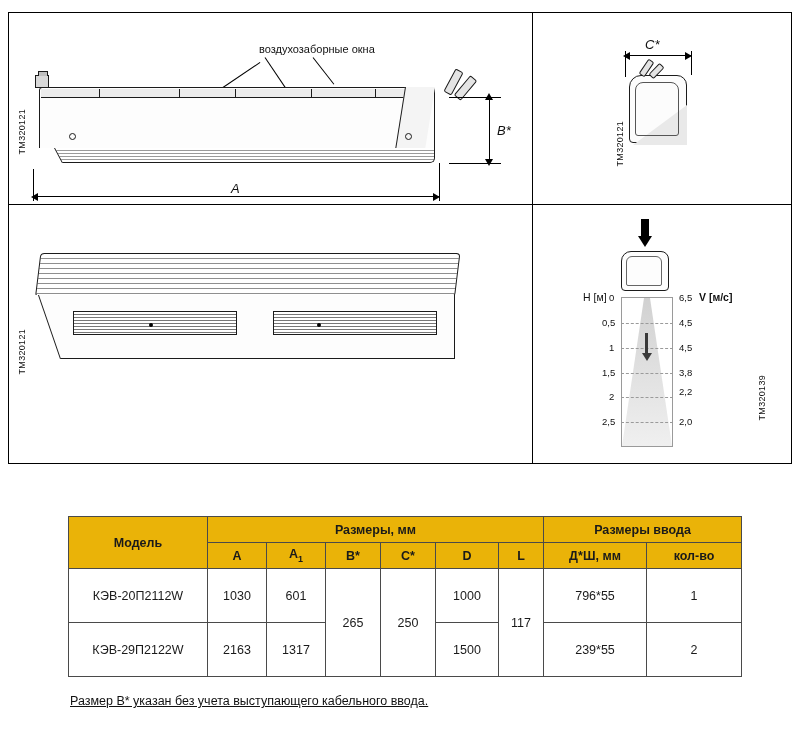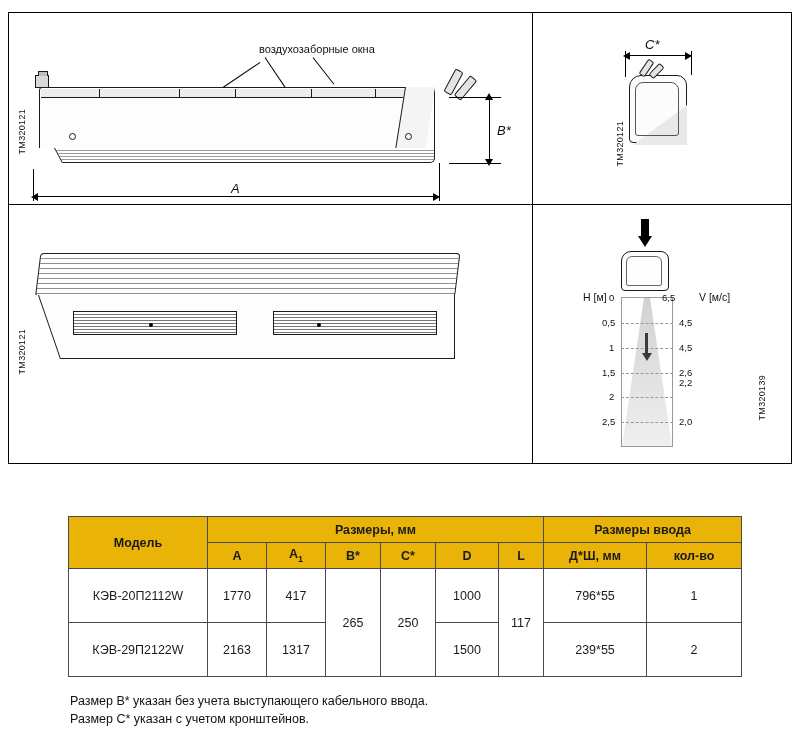--- a/index.html
+++ b/index.html
@@ -370,20 +370,21 @@
   .c-qty{ width: 94px; }
   .sub { font-size: 9px; vertical-align: sub; }
 
   .notes {
     position: absolute;
     left: 70px;
     top: 692px;
     font-size: 12.5px;
     line-height: 1.45;
     color: #111;
+    text-decoration: underline;
   }
 </style>
 </head>
 <body>
 
 <div class="drawings">
 
   <div class="cell b-right b-bottom">
     <div class="vcode" style="left:8px; top:96px;">TM320121</div>
 
@@ -482,34 +483,34 @@
     <div class="dashh" style="left:88px; top:118px; width:52px;"></div>
     <div class="dashh" style="left:88px; top:143px; width:52px;"></div>
     <div class="dashh" style="left:88px; top:168px; width:52px;"></div>
     <div class="dashh" style="left:88px; top:192px; width:52px;"></div>
     <div class="dashh" style="left:88px; top:217px; width:52px;"></div>
 
     <div class="bigarrow" style="left:112px; top:128px; width:3px; height:22px; background:#3a3a3a;"></div>
     <div class="arrowD" style="left:109px; top:148px; border-left-width:5px; border-right-width:5px; border-top-width:8px; border-top-color:#3a3a3a;"></div>
 
     <div class="axlabel-b" style="left:50px; top:86px;">H [м]</div>
-    <div class="axlabel-b" style="left:166px; top:86px;">V [м/с]</div>
+    <div class="axlabel-b" style="left:166px; top:86px;font-weight:bold;">V [м/с]</div>
 
     <div class="axlabel" style="left:76px; top:87px;">0</div>
     <div class="axlabel" style="left:69px; top:112px;">0,5</div>
     <div class="axlabel" style="left:76px; top:137px;">1</div>
     <div class="axlabel" style="left:69px; top:162px;">1,5</div>
     <div class="axlabel" style="left:76px; top:186px;">2</div>
     <div class="axlabel" style="left:69px; top:211px;">2,5</div>
 
-    <div class="axlabel" style="left:129px; top:87px;">6,5</div>
+    <div class="axlabel" style="left:146px; top:87px;">6,5</div>
     <div class="axlabel" style="left:146px; top:112px;">4,5</div>
     <div class="axlabel" style="left:146px; top:137px;">4,5</div>
-    <div class="axlabel" style="left:146px; top:162px;">2,6</div>
-    <div class="axlabel" style="left:146px; top:172px;">2,2</div>
+    <div class="axlabel" style="left:146px; top:162px;">3,8</div>
+    <div class="axlabel" style="left:146px; top:181px;">2,2</div>
     <div class="axlabel" style="left:146px; top:211px;">2,0</div>
   </div>
 </div>
 
 <table class="specs">
   <thead>
     <tr>
       <th class="c-model" rowspan="2">Модель</th>
       <th colspan="6">Размеры, мм</th>
       <th colspan="2">Размеры ввода</th>
@@ -521,36 +522,35 @@
       <th class="c-c">C*</th>
       <th class="c-d">D</th>
       <th class="c-l">L</th>
       <th class="c-dsh">Д*Ш, мм</th>
       <th class="c-qty">кол-во</th>
     </tr>
   </thead>
   <tbody>
     <tr>
       <td>КЭВ-20П2112W</td>
-      <td>1770</td>
-      <td>417</td>
+      <td>1030</td>
+      <td>601</td>
       <td rowspan="2">265</td>
       <td rowspan="2">250</td>
       <td>1000</td>
       <td rowspan="2">117</td>
       <td>796*55</td>
       <td>1</td>
     </tr>
     <tr>
       <td>КЭВ-29П2122W</td>
       <td>2163</td>
       <td>1317</td>
       <td>1500</td>
       <td>239*55</td>
       <td>2</td>
     </tr>
   </tbody>
 </table>
 
 <div class="notes">
   <div>Размер B* указан без учета выступающего кабельного ввода.</div>
-  <div>Размер C* указан с учетом кронштейнов.</div>
 </div>
 
 </body></html>

